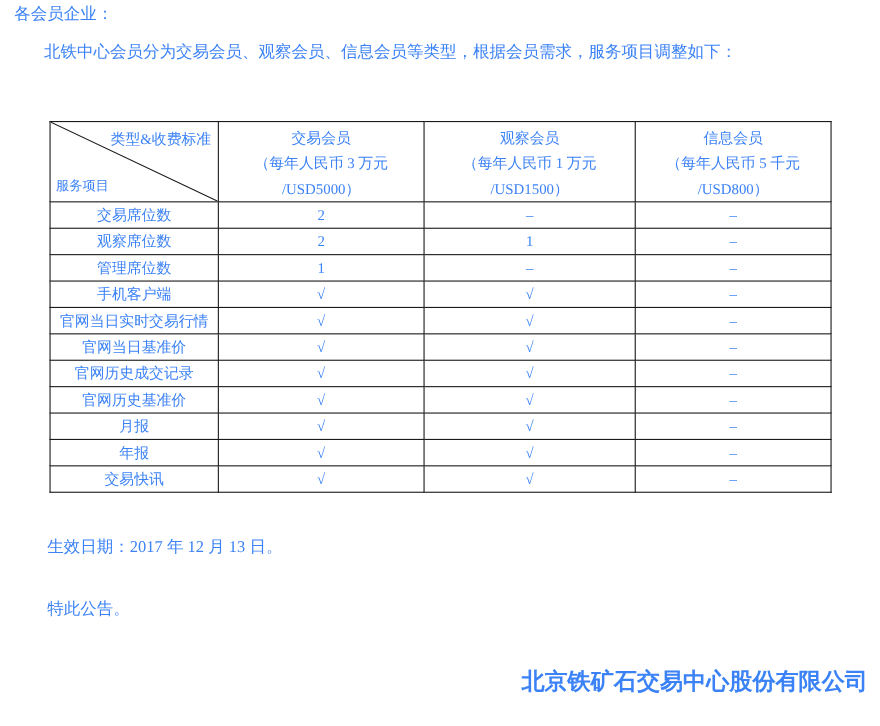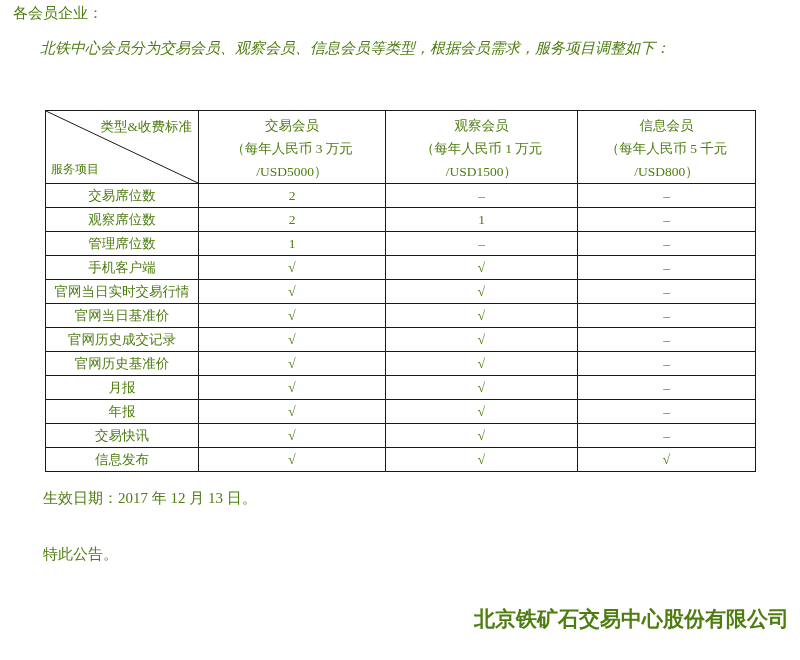--- a/index.html
+++ b/index.html
@@ -7,31 +7,31 @@
     padding: 0;
     background: #ffffff;
   }
   .page {
     position: relative;
     width: 800px;
     height: 660px;
     background: #ffffff;
     overflow: hidden;
     font-family: "Liberation Serif", "DejaVu Serif", serif;
-    color: #4d7c0f;
+    color: #3b82f6;
   }
   .para {
     position: absolute;
     margin: 0;
     font-size: 15px;
     line-height: 1.25;
     white-space: nowrap;
   }
   #salutation { left: 13px; top: 4px; }
-  #intro { left: 40px; top: 39px; font-style: italic; }
+  #intro { left: 40px; top: 39px; }
   #effective-date { left: 43px; top: 489px; }
   #closing { left: 43px; top: 545px; }
   #sig-company { top: 606px; right: 11px; font-size: 21px; font-weight: bold; }
   #sig-date { top: 634px; right: 73px; font-size: 15px; }
 
   table.fee-table {
     position: absolute;
     left: 45px;
     top: 110px;
     width: 710px;
@@ -180,26 +180,20 @@
           <td>√</td>
           <td>√</td>
           <td>–</td>
         </tr>
         <tr>
           <td>交易快讯</td>
           <td>√</td>
           <td>√</td>
           <td>–</td>
         </tr>
-        <tr>
-          <td>信息发布</td>
-          <td>√</td>
-          <td>√</td>
-          <td>√</td>
-        </tr>
       </tbody>
   </table>
 
   <p class="para" id="effective-date">生效日期：2017 年 12 月 13 日。</p>
 
   <p class="para" id="closing">特此公告。</p>
 
   <p class="para" id="sig-company">北京铁矿石交易中心股份有限公司</p>
 
 

